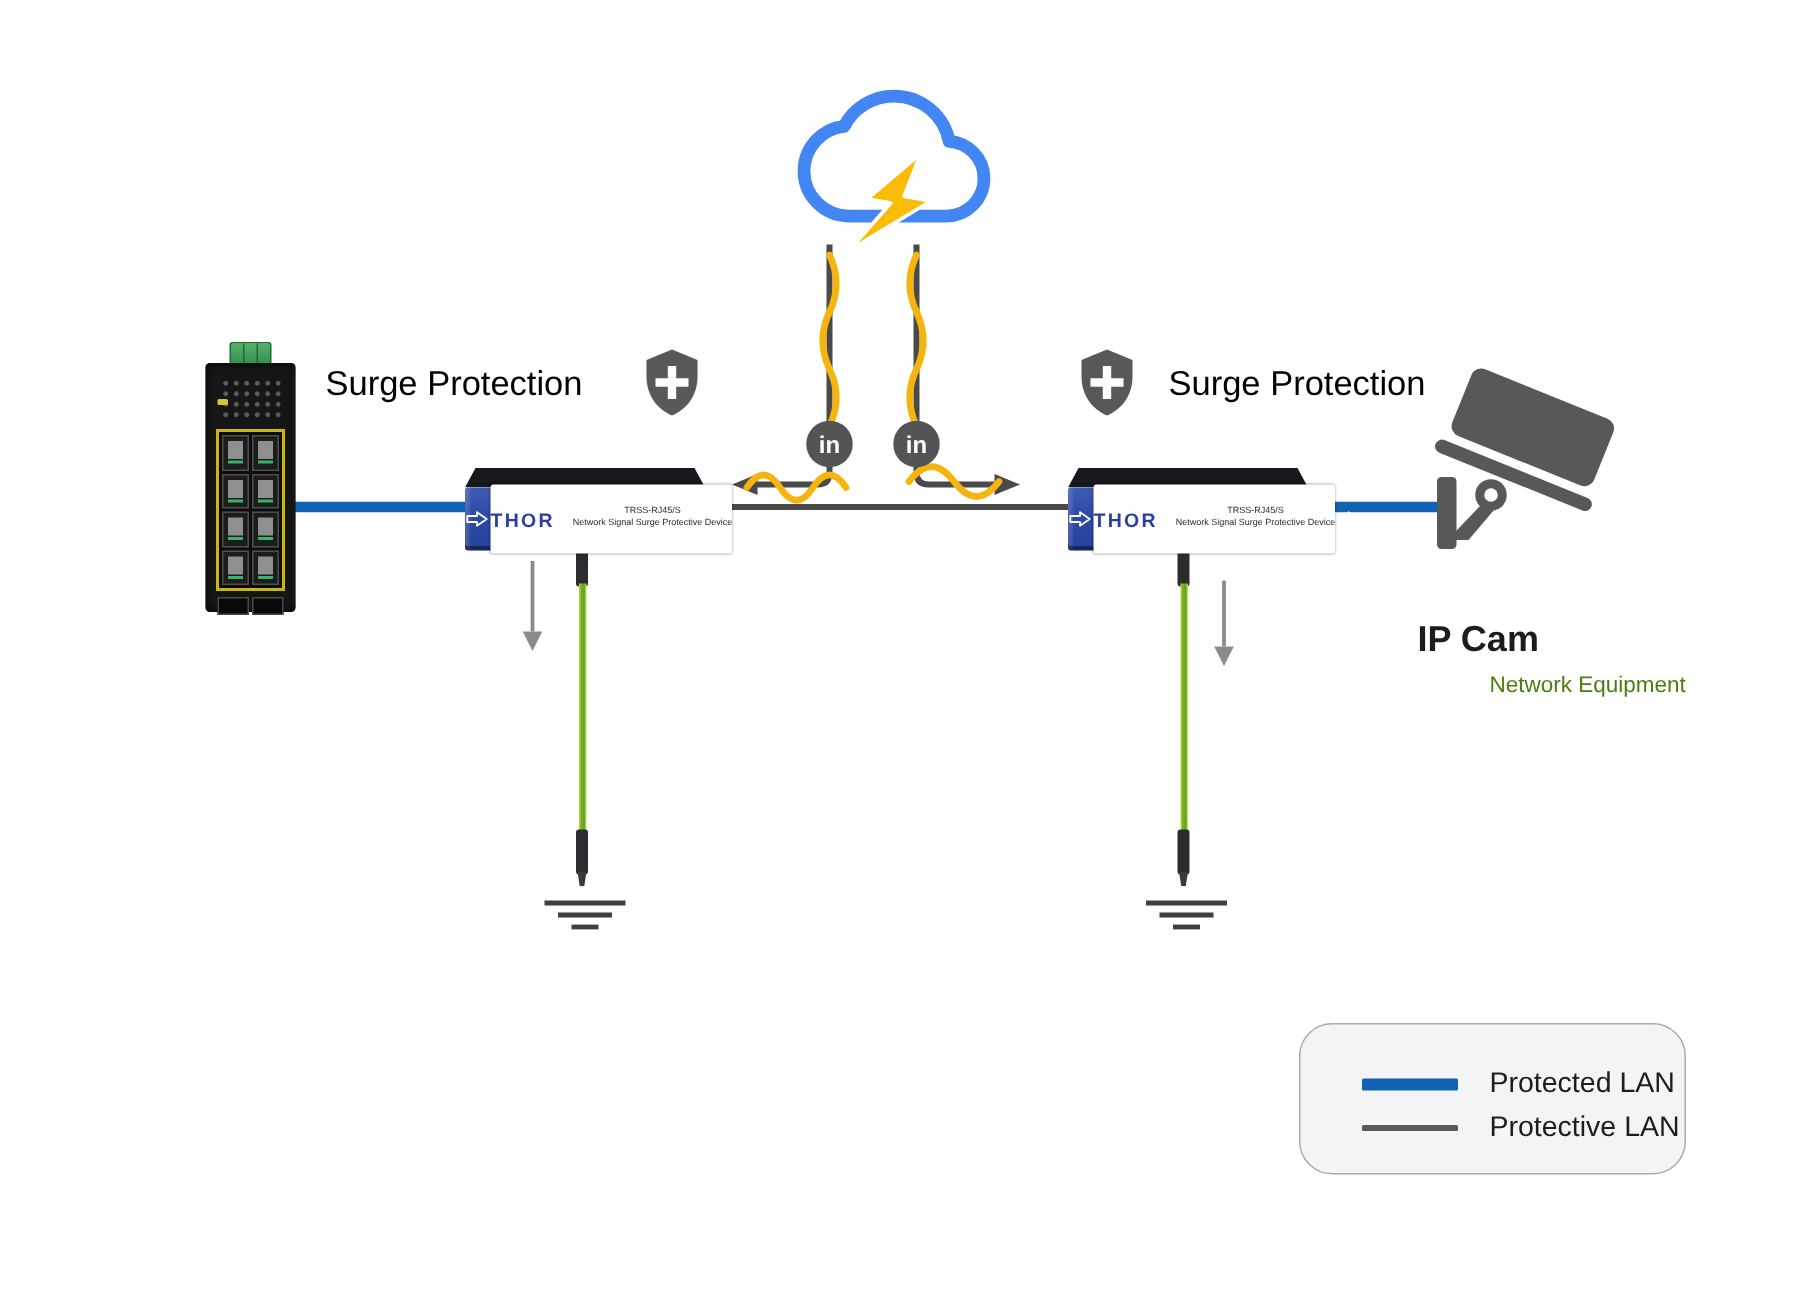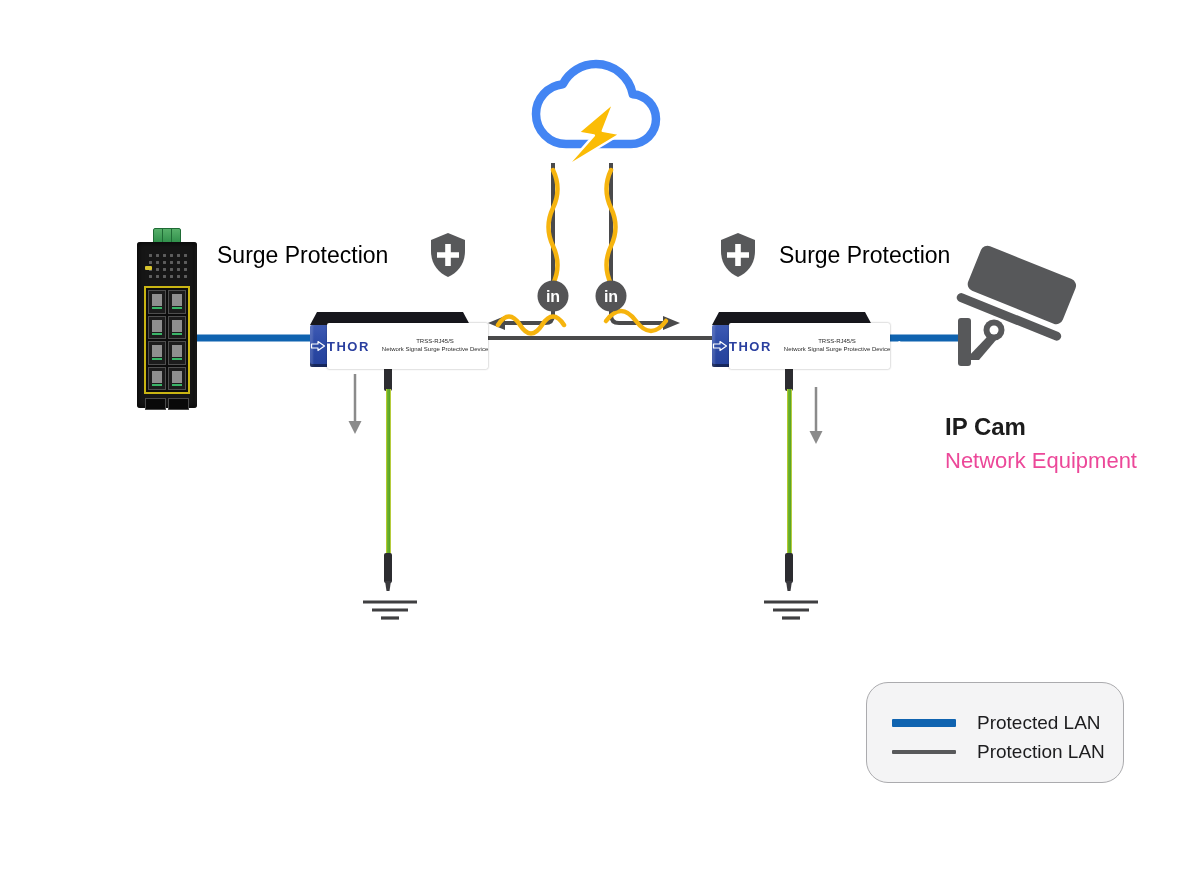--- a/index.html
+++ b/index.html
@@ -50,21 +50,21 @@
   .gwire { position:absolute; width:10px; }
   .gwire .lug-top { position:absolute; left:1px; top:0; width:8px; height:26px; background:#2c2c30; border-radius:2px; }
   .gwire .cable { position:absolute; left:2.5px; top:24px; width:5px; height:166px;
                   background:linear-gradient(90deg,#d9d42f 0%,#6db32e 30%,#5ca526 70%,#e4e04a 100%); }
   .gwire .lug-bot { position:absolute; left:1px; top:188px; width:8px; height:30px; background:#2c2c30; border-radius:2px; }
   .gwire .lug-tip { position:absolute; left:2px; top:216px; width:6px; height:10px; background:#3a3a3e;
                     clip-path:polygon(0 0,100% 0,75% 100%,25% 100%); }
 
   
   .legend { position:absolute; left:866px; top:682px; width:258px; height:101px; background:#f4f4f5;
-            border:1.5px solid #ababae; border-radius:22px; padding:25px 0 0 25px; }
+            border:1.5px solid #ababae; border-radius:22px; padding:25px 0 0 41px; }
   .legend-row { display:flex; align-items:center; height:29px; }
   .legend-swatch { width:64px; margin-right:21px; border-radius:1px; }
   .legend-label { font-size:19px; color:#1d1d1f; }
 </style>
 </head>
 <body>
 
 <div id="canvas">
 
   <svg id="vector-layer" width="1200" height="874" viewBox="0 0 1200 874">
@@ -239,26 +239,26 @@
         <svg width="16" height="12" viewBox="0 0 16 12">
             <path d="M1.5 4 H8 V1.5 L14.5 6 L8 10.5 V8 H1.5 Z" fill="none" stroke="#fff" stroke-width="1.2" stroke-linejoin="round"></path>
           </svg>
       </div>
     </div>
   </div>
 
   <div class="label-text" style="left:217px; top:242px;">Surge Protection</div>
   <div class="label-text" style="left:779px; top:242px;">Surge Protection</div>
   <div class="label-bold" style="left:945px; top:413px; font-size:24px;">IP Cam</div>
-  <div class="label-text" style="left:945px; top:448px; font-size:22px; color:#ec4899;">Network Equipment</div>
+  <div class="label-text" style="left:993px; top:448px; font-size:15px; color:#4d7c0f;">Network Equipment</div>
 
   <div class="legend">
     <div class="legend-row">
       <div class="legend-swatch" style="height: 8px; background: rgb(15, 99, 176);" id="swatch-0"></div>
       <div class="legend-label">Protected LAN</div>
     </div>
     <div class="legend-row">
       <div class="legend-swatch" style="height: 4px; background: rgb(88, 89, 91);" id="swatch-1"></div>
-      <div class="legend-label">Protection LAN</div>
+      <div class="legend-label">Protective LAN</div>
     </div>
   </div>
 
 </div>
 
 </body></html>

